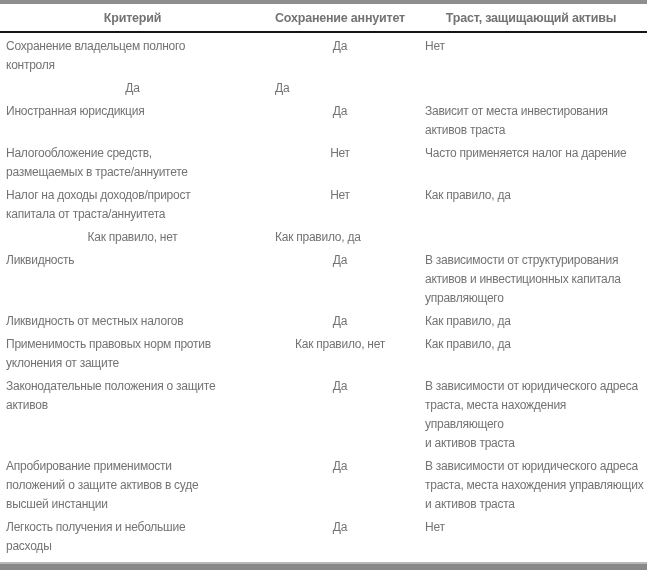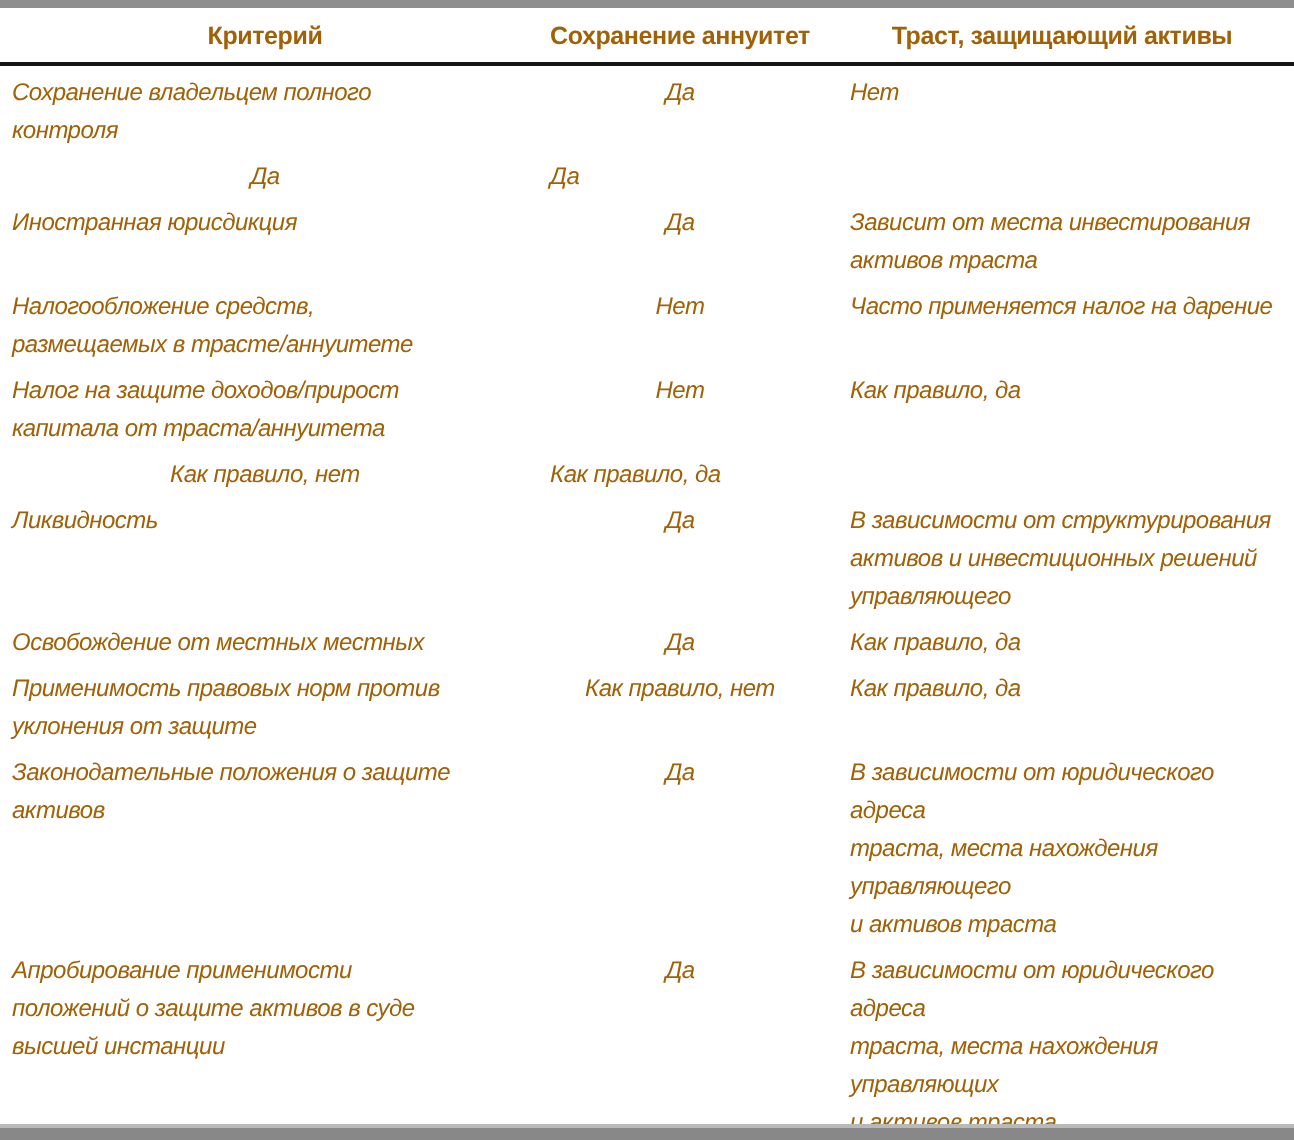--- a/index.html
+++ b/index.html
@@ -3,21 +3,21 @@
 <meta charset="utf-8">
 <style>
   html, body { margin: 0; padding: 0; background: #ffffff; }
   .page {
     position: relative;
     width: 647px;
     height: 570px;
     background: #ffffff;
     overflow: hidden;
     font-family: "Liberation Sans", sans-serif;
-    color: #a16207;
+    color: #737373;
   }
   .top-band {
     height: 4px;
     background: #8e8e8e;
   }
   .grid-row {
     display: grid;
     grid-template-columns: 265px 150px 1fr;
   }
   .header-row {
@@ -40,21 +40,20 @@
   }
   .row {
     margin-bottom: 4px;
   }
   .row:last-child { margin-bottom: 0; }
   .cell {
     font-size: 12px;
     line-height: 19px;
     letter-spacing: -0.25px;
     white-space: pre-line;
-    font-style: italic;
   }
   .c1 { padding-left: 6px; padding-right: 6px; }
   .c2 { text-align: center; }
   .c3 { padding-left: 10px; padding-right: 2px; }
   .bottom-rule {
     position: absolute;
     left: 0; right: 0;
     bottom: 6px;
     height: 2px;
     background: #b9b9b9;
@@ -98,38 +97,38 @@
         <div class="cell c3">Зависит от места инвестирования
 активов траста</div>
       </div>
       <div class="grid-row row">
         <div class="cell c1">Налогообложение средств,
 размещаемых в трасте/аннуитете</div>
         <div class="cell c2">Нет</div>
         <div class="cell c3">Часто применяется налог на дарение</div>
       </div>
       <div class="grid-row row">
-        <div class="cell c1">Налог на защите доходов/прирост
+        <div class="cell c1">Налог на доходы доходов/прирост
 капитала от траста/аннуитета</div>
         <div class="cell c2">Нет</div>
         <div class="cell c3">Как правило, да</div>
       </div>
       <div class="grid-row row">
         <div class="cell c2">Как правило, нет</div>
         <div class="cell c3">Как правило, да</div>
       </div>
       <div class="grid-row row">
         <div class="cell c1">Ликвидность</div>
         <div class="cell c2">Да</div>
         <div class="cell c3">В зависимости от структурирования
-активов и инвестиционных решений
+активов и инвестиционных капитала
 управляющего</div>
       </div>
       <div class="grid-row row">
-        <div class="cell c1">Освобождение от местных местных</div>
+        <div class="cell c1">Ликвидность от местных налогов</div>
         <div class="cell c2">Да</div>
         <div class="cell c3">Как правило, да</div>
       </div>
       <div class="grid-row row">
         <div class="cell c1">Применимость правовых норм против
 уклонения от защите</div>
         <div class="cell c2">Как правило, нет</div>
         <div class="cell c3">Как правило, да</div>
       </div>
       <div class="grid-row row">

